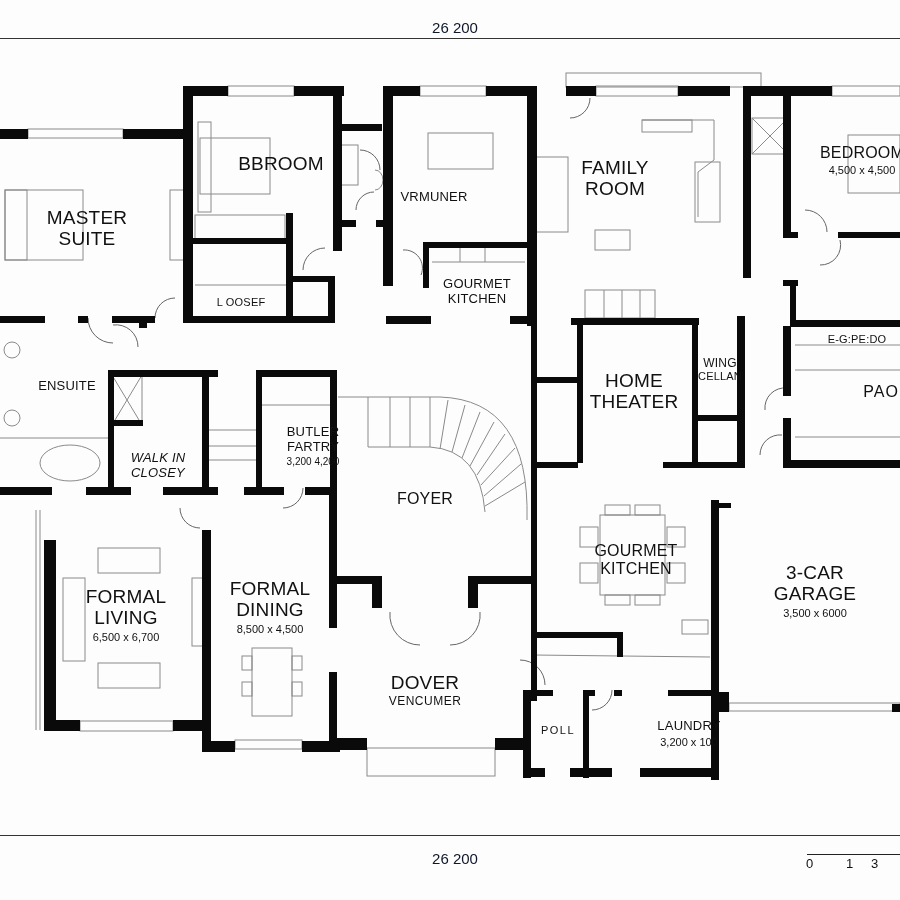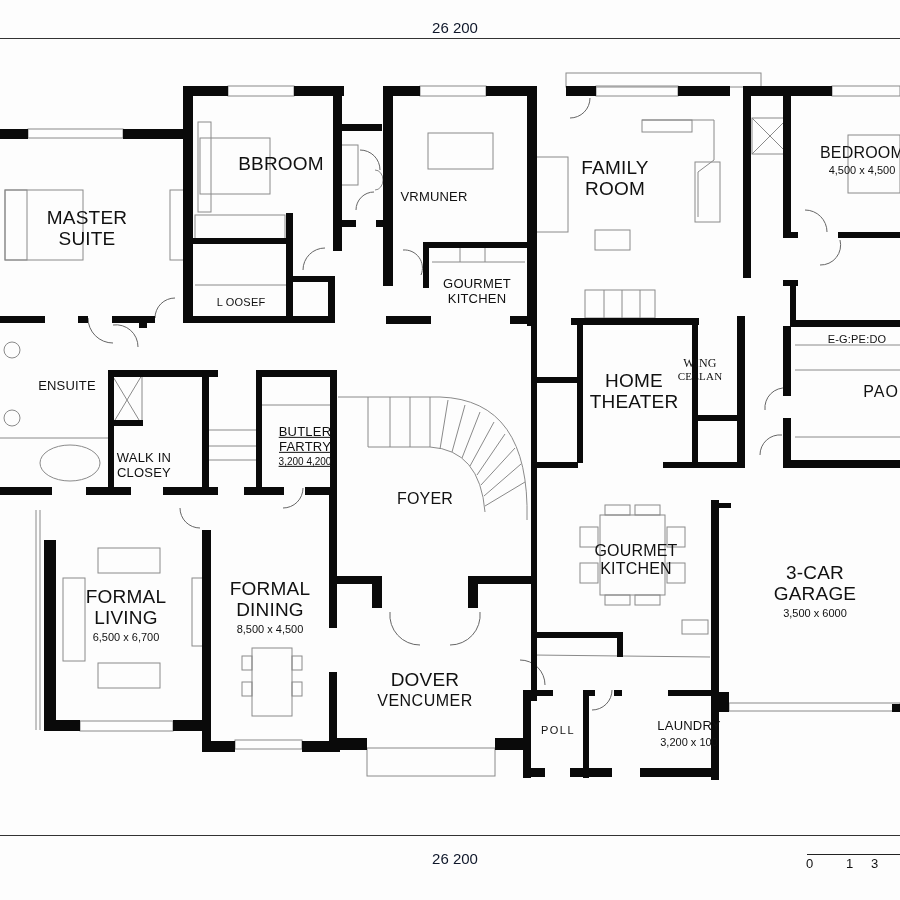--- a/index.html
+++ b/index.html
@@ -281,37 +281,37 @@
 <div class="label md" style="left:862px;top:160px;">
   <span class="name">BEDROOM</span>
   <span class="dims">4,500 x 4,500</span>
 </div>
 <div class="label xs" style="left:857px;top:299px;margin-top:40px;">
   <span class="name">E-G:PE:DO</span>
 </div>
 <div class="label sm" style="left:67px;top:386px;">
   <span class="name">ENSUITE</span>
 </div>
-<div class="label sm" style="left:144px;top:466px;">
+<div class="label sm" style="left:158px;top:466px;font-style:italic;">
   <span class="name">WALK IN</span>
   <span class="name">CLOSEY</span>
 </div>
-<div class="label sm" style="left:305px;top:446px;text-decoration:underline;">
+<div class="label sm" style="left:313px;top:446px;">
   <span class="name">BUTLER</span>
   <span class="name">FARTRY</span>
   <span class="dims" style="font-size:10px;">3,200 4,200</span>
 </div>
 <div class="label md" style="left:425px;top:499px;">
   <span class="name">FOYER</span>
 </div>
 <div class="label lg" style="left:634px;top:391px;">
   <span class="name">HOME</span>
   <span class="name">THEATER</span>
 </div>
-<div class="label xs" style="left:700px;top:370px;font-family:Liberation Serif, serif;">
+<div class="label xs" style="left:720px;top:370px;">
   <span class="name" style="font-size:12px;">WING</span>
   <span class="name">CELLAN</span>
 </div>
 <div class="label md" style="left:845px;top:392px;margin-left:48px;">
   <span class="name" style="letter-spacing:1px;">PAORY</span>
 </div>
 <div class="label lg" style="left:126px;top:614px;">
   <span class="name">FORMAL</span>
   <span class="name">LIVING</span>
   <span class="dims">6,500 x 6,700</span>
@@ -325,21 +325,21 @@
   <span class="name">GOURMET</span>
   <span class="name">KITCHEN</span>
 </div>
 <div class="label lg" style="left:815px;top:590px;">
   <span class="name">3-CAR</span>
   <span class="name">GARAGE</span>
   <span class="dims">3,500 x 6000</span>
 </div>
 <div class="label lg" style="left:425px;top:690px;">
   <span class="name">DOVER</span>
-  <span class="dims" style="font-size:16px;letter-spacing:0.5px;">VENCUMER</span>
+  <span class="dims" style="font-size:12px;letter-spacing:0.5px;">VENCUMER</span>
 </div>
 <div class="label xs" style="left:558px;top:730px;">
   <span class="name" style="letter-spacing:1.5px;">POLL</span>
 </div>
 <div class="label sm" style="left:689px;top:733px;">
   <span class="name">LAUNDRY</span>
   <span class="dims">3,200 x 100</span>
 </div>
 
 <div class="scale">

